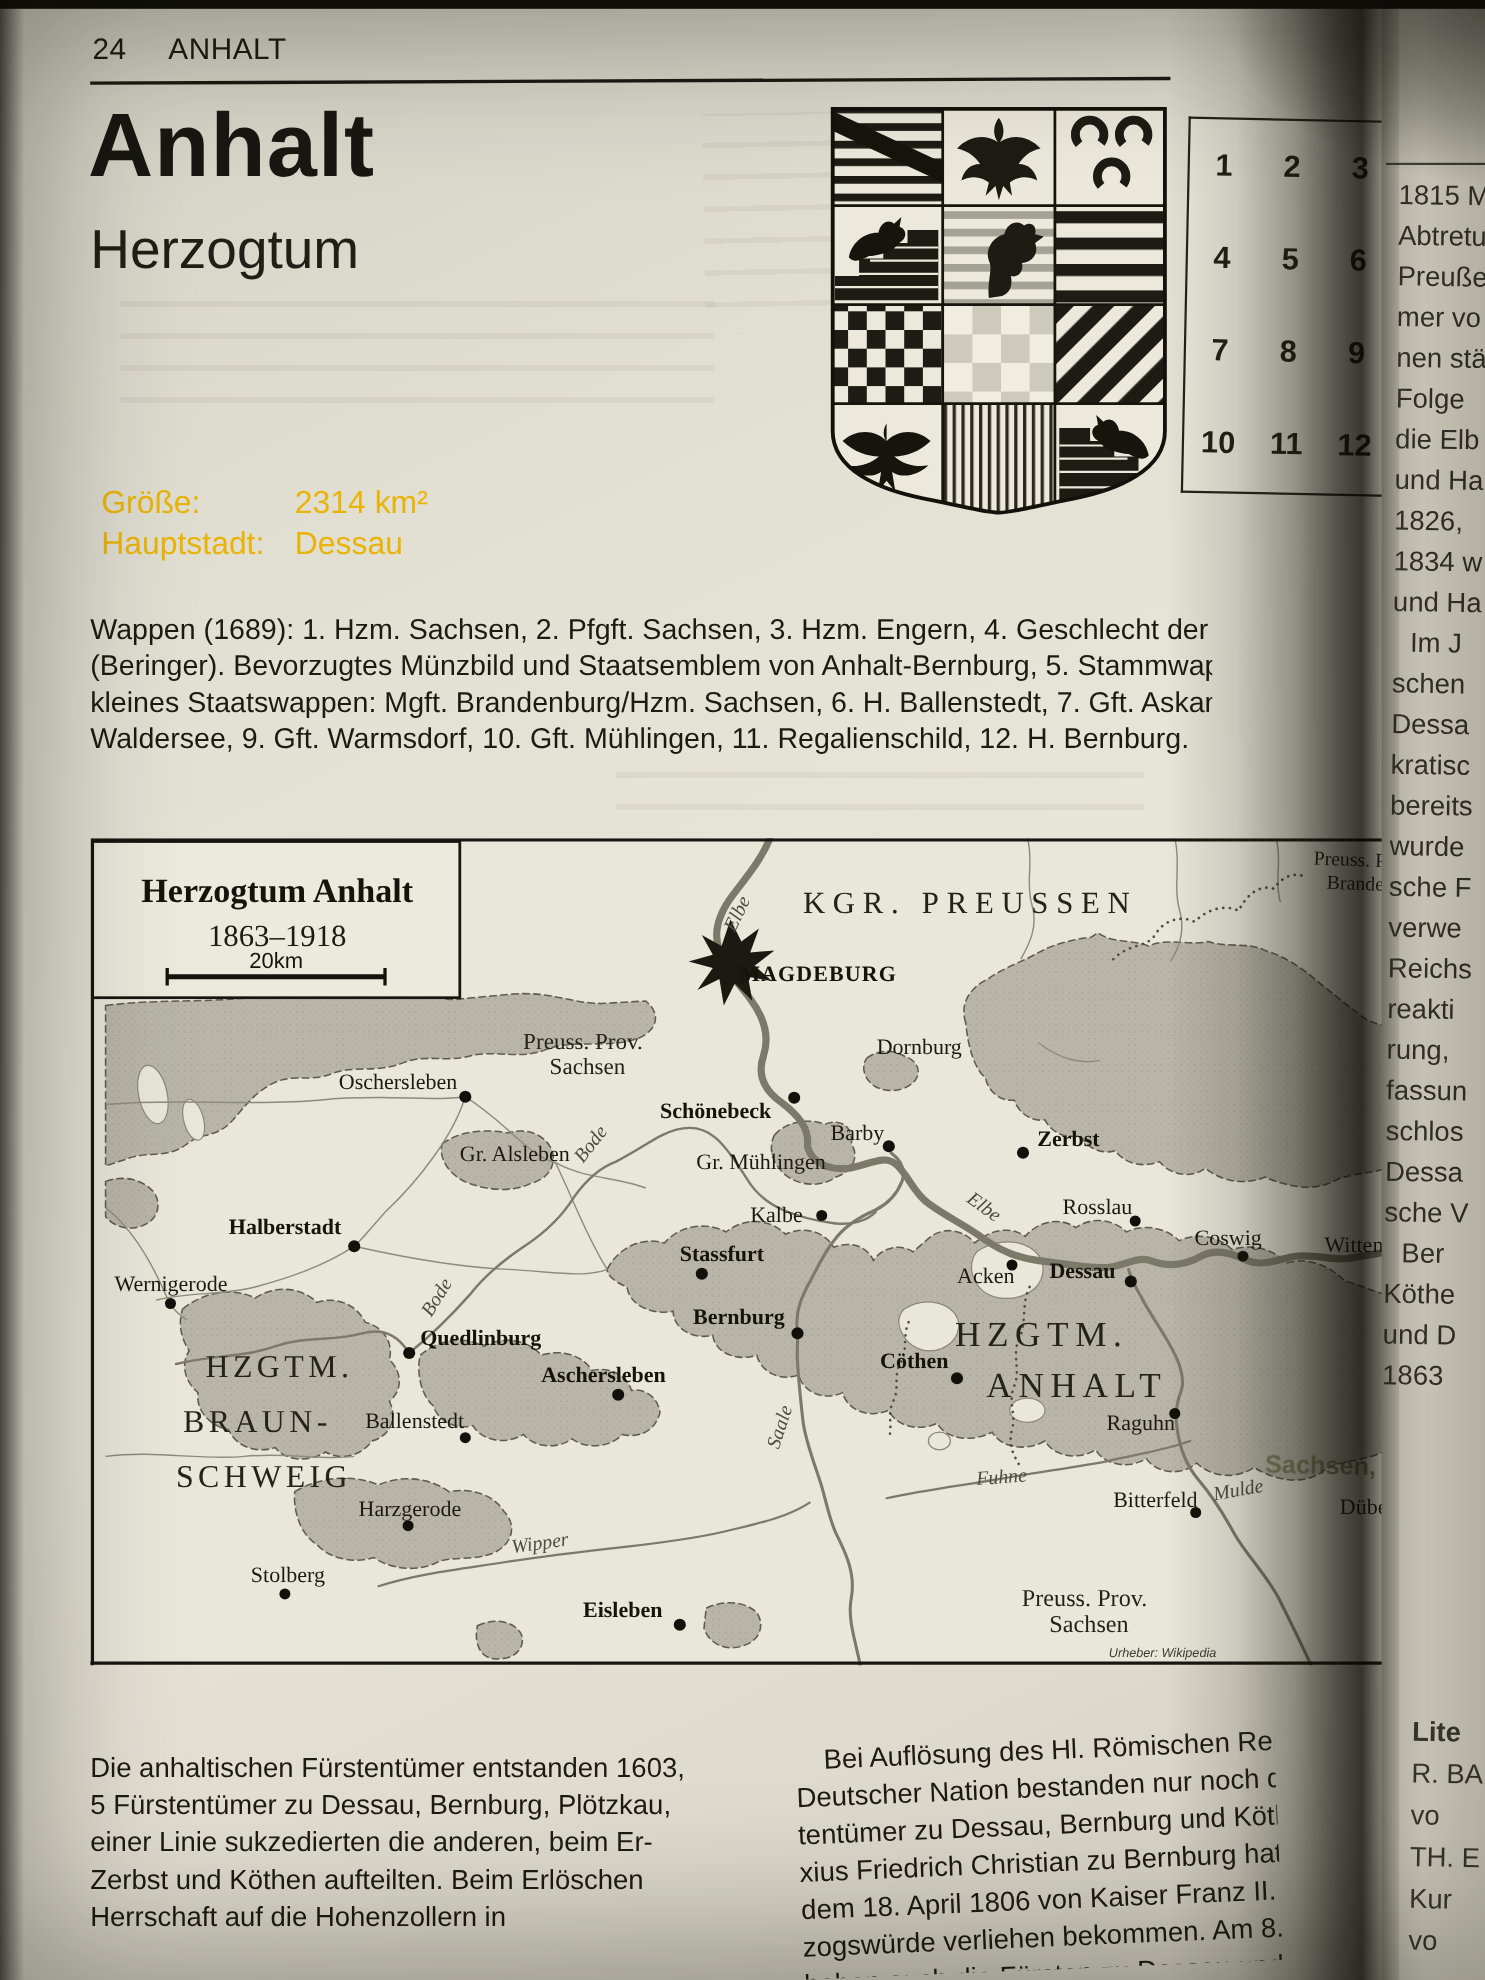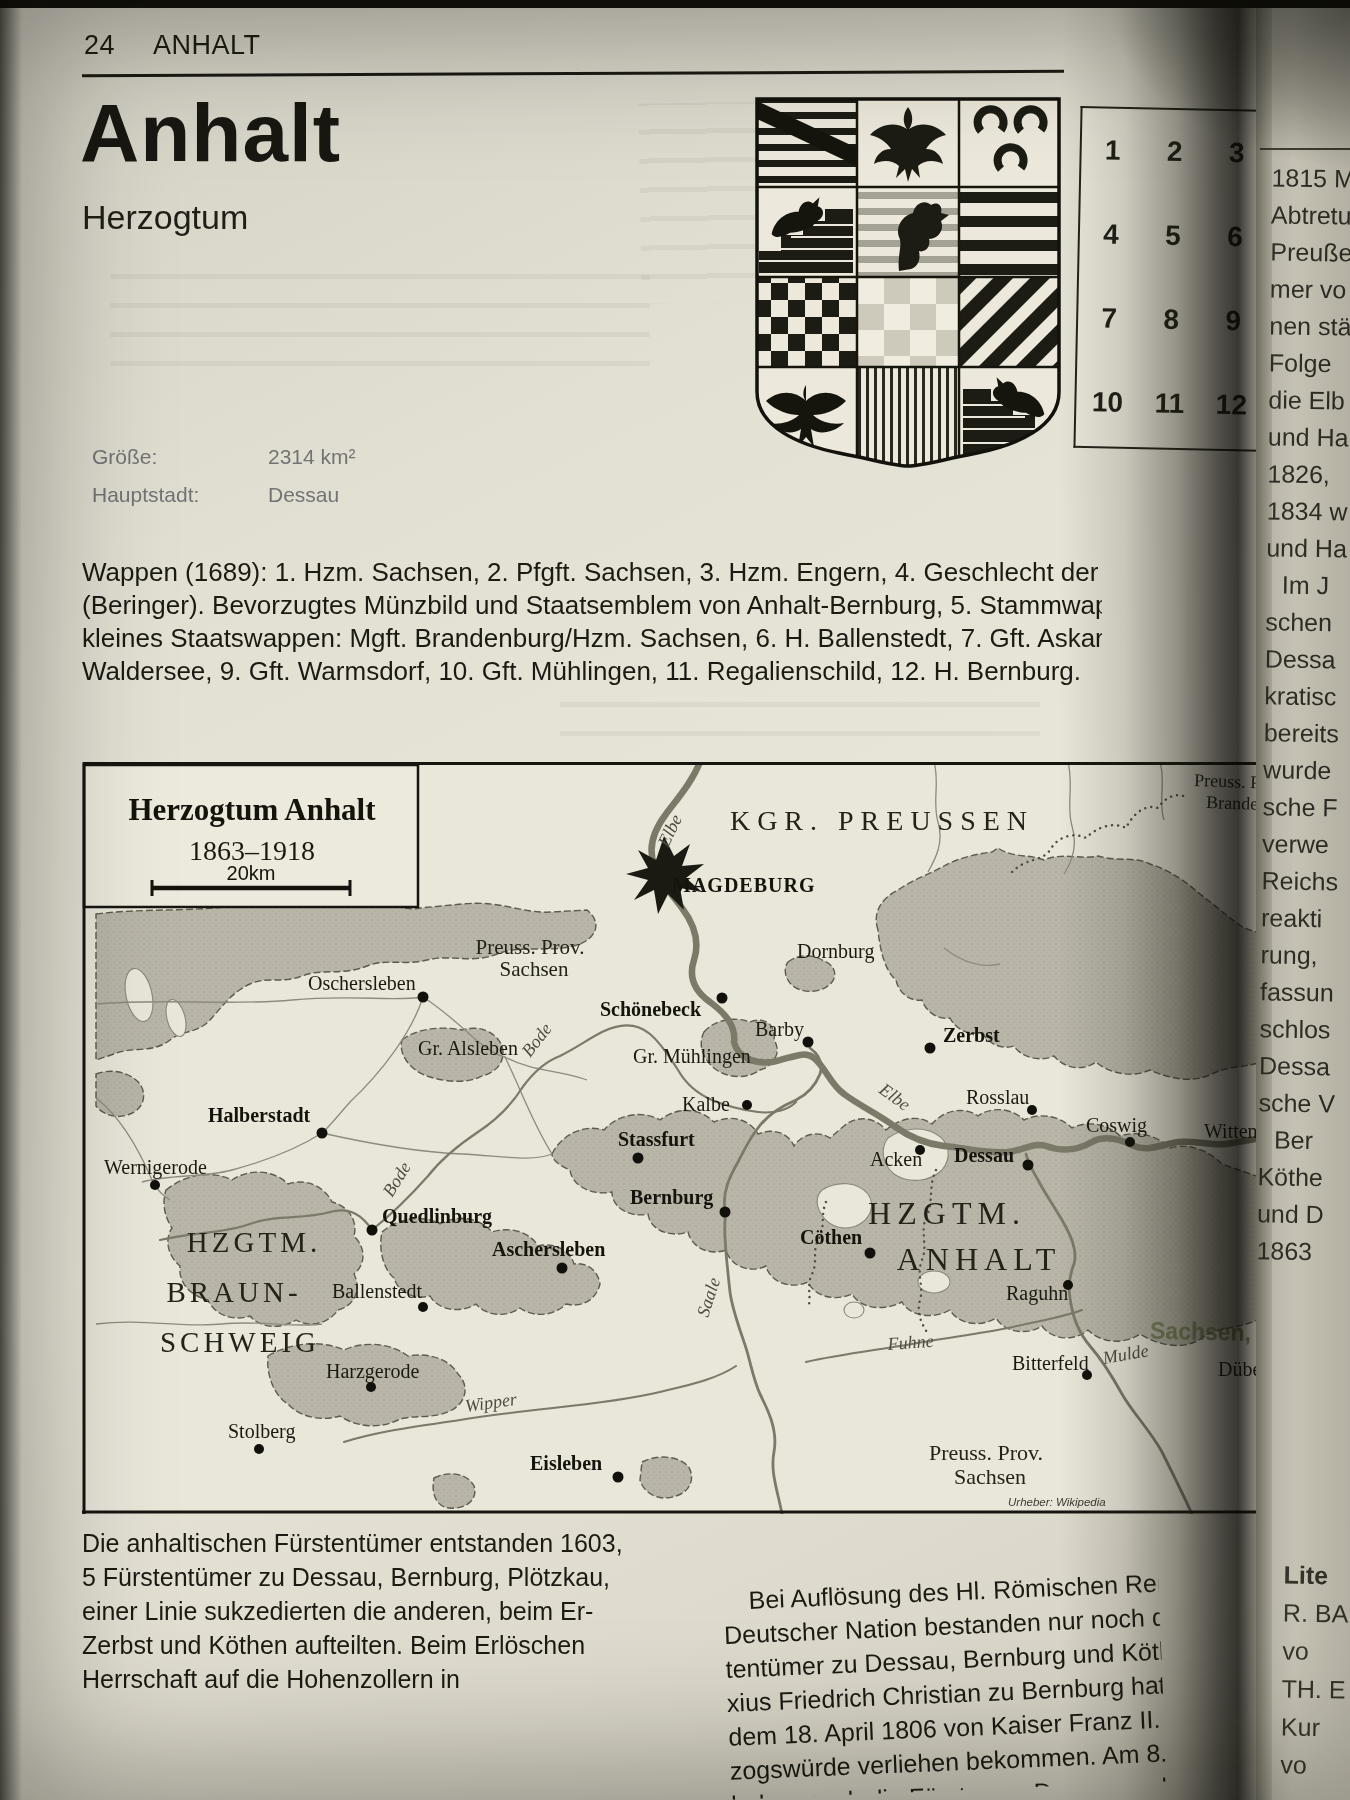--- a/index.html
+++ b/index.html
@@ -6,23 +6,23 @@
   #photo{position:relative;width:1350px;height:1800px;overflow:hidden;
     font-family:"Liberation Sans",sans-serif;color:#22211a;padding-left:16px;}
   
   #page{position:absolute;left:0;top:6px;width:1262px;height:1794px;
     background:linear-gradient(155deg,#d3d0c4 0%,#e2dfd3 28%,#e8e5d9 55%,#dedacd 82%,#d2cec1 100%);}
   
   .hdr{position:absolute;left:84px;top:30px;font-size:27px;letter-spacing:.5px;color:#1d1c15;}
   .hdr .num{margin-right:38px;}
   #hdr-rule{position:absolute;left:82px;top:72px;width:982px;height:3px;background:#1b1a13;transform:rotate(-.25deg);}
   #title{position:absolute;left:80px;top:86px;font-size:82px;font-weight:bold;letter-spacing:1px;color:#181711;}
-  #subtitle{position:absolute;left:82px;top:198px;font-size:34px;color:#201f17;}
-  
-  #facts{position:absolute;left:92px;top:438px;font-size:21px;line-height:38px;color:#737373;}
+  #subtitle{position:absolute;left:82px;top:198px;font-size:50px;color:#201f17;}
+  
+  #facts{position:absolute;left:92px;top:438px;font-size:29px;line-height:38px;color:#eab308;}
   #facts .row{display:flex;}
   #facts .lbl{width:176px;}
   
   #wappen{position:absolute;left:82px;top:556px;width:1020px;height:134px;overflow:hidden;
     font-size:26px;line-height:33px;color:#1b1a13;}
   #wappen div{white-space:nowrap;}
   
   #arms{position:absolute;left:754px;top:96px;}
   
   #legend{position:absolute;left:1077px;top:108px;width:200px;height:338px;
@@ -35,21 +35,21 @@
   .mcb{font-family:"Liberation Serif",serif;font-size:20px;font-weight:bold;fill:#14130c;}
   .mr{font-family:"Liberation Serif",serif;font-style:italic;font-size:18px;fill:#4d4c41;}
   .mreg{font-family:"Liberation Serif",serif;fill:#24231a;}
   .terr{fill:url(#stip);stroke:#5d5b4e;stroke-width:1.4;stroke-dasharray:7 3;}
   .hole{fill:#e9e6da;stroke:#8a887b;stroke-width:1.1;}
   .bnd{fill:none;stroke:#8d8b7e;stroke-width:1.3;}
   .dot{fill:#11100a;}
   .riv{fill:none;stroke:#7b7968;stroke-linecap:round;}
   .dotted{fill:none;stroke:#4f4d41;stroke-width:2.4;stroke-dasharray:.1 6;stroke-linecap:round;}
   
-  #col-left{position:absolute;left:82px;top:1526px;width:604px;height:210px;overflow:hidden;
+  #col-left{position:absolute;left:82px;top:1590px;width:604px;height:210px;overflow:hidden;
     font-size:25px;line-height:34px;color:#1b1a13;}
   #col-left div{white-space:nowrap;}
   #col-right{position:absolute;left:722px;top:1584px;width:436px;height:216px;overflow:hidden;
     font-size:25px;line-height:34px;color:#1b1a13;transform:rotate(-2.4deg);transform-origin:0 0;}
   #col-right div{white-space:nowrap;}
   #col-right div:first-child{text-indent:26px;}
   
   .smudge{position:absolute;opacity:.07;pointer-events:none;
     background:repeating-linear-gradient(0deg,transparent 0 24px,#5a5f46 24px 29px);}
   

